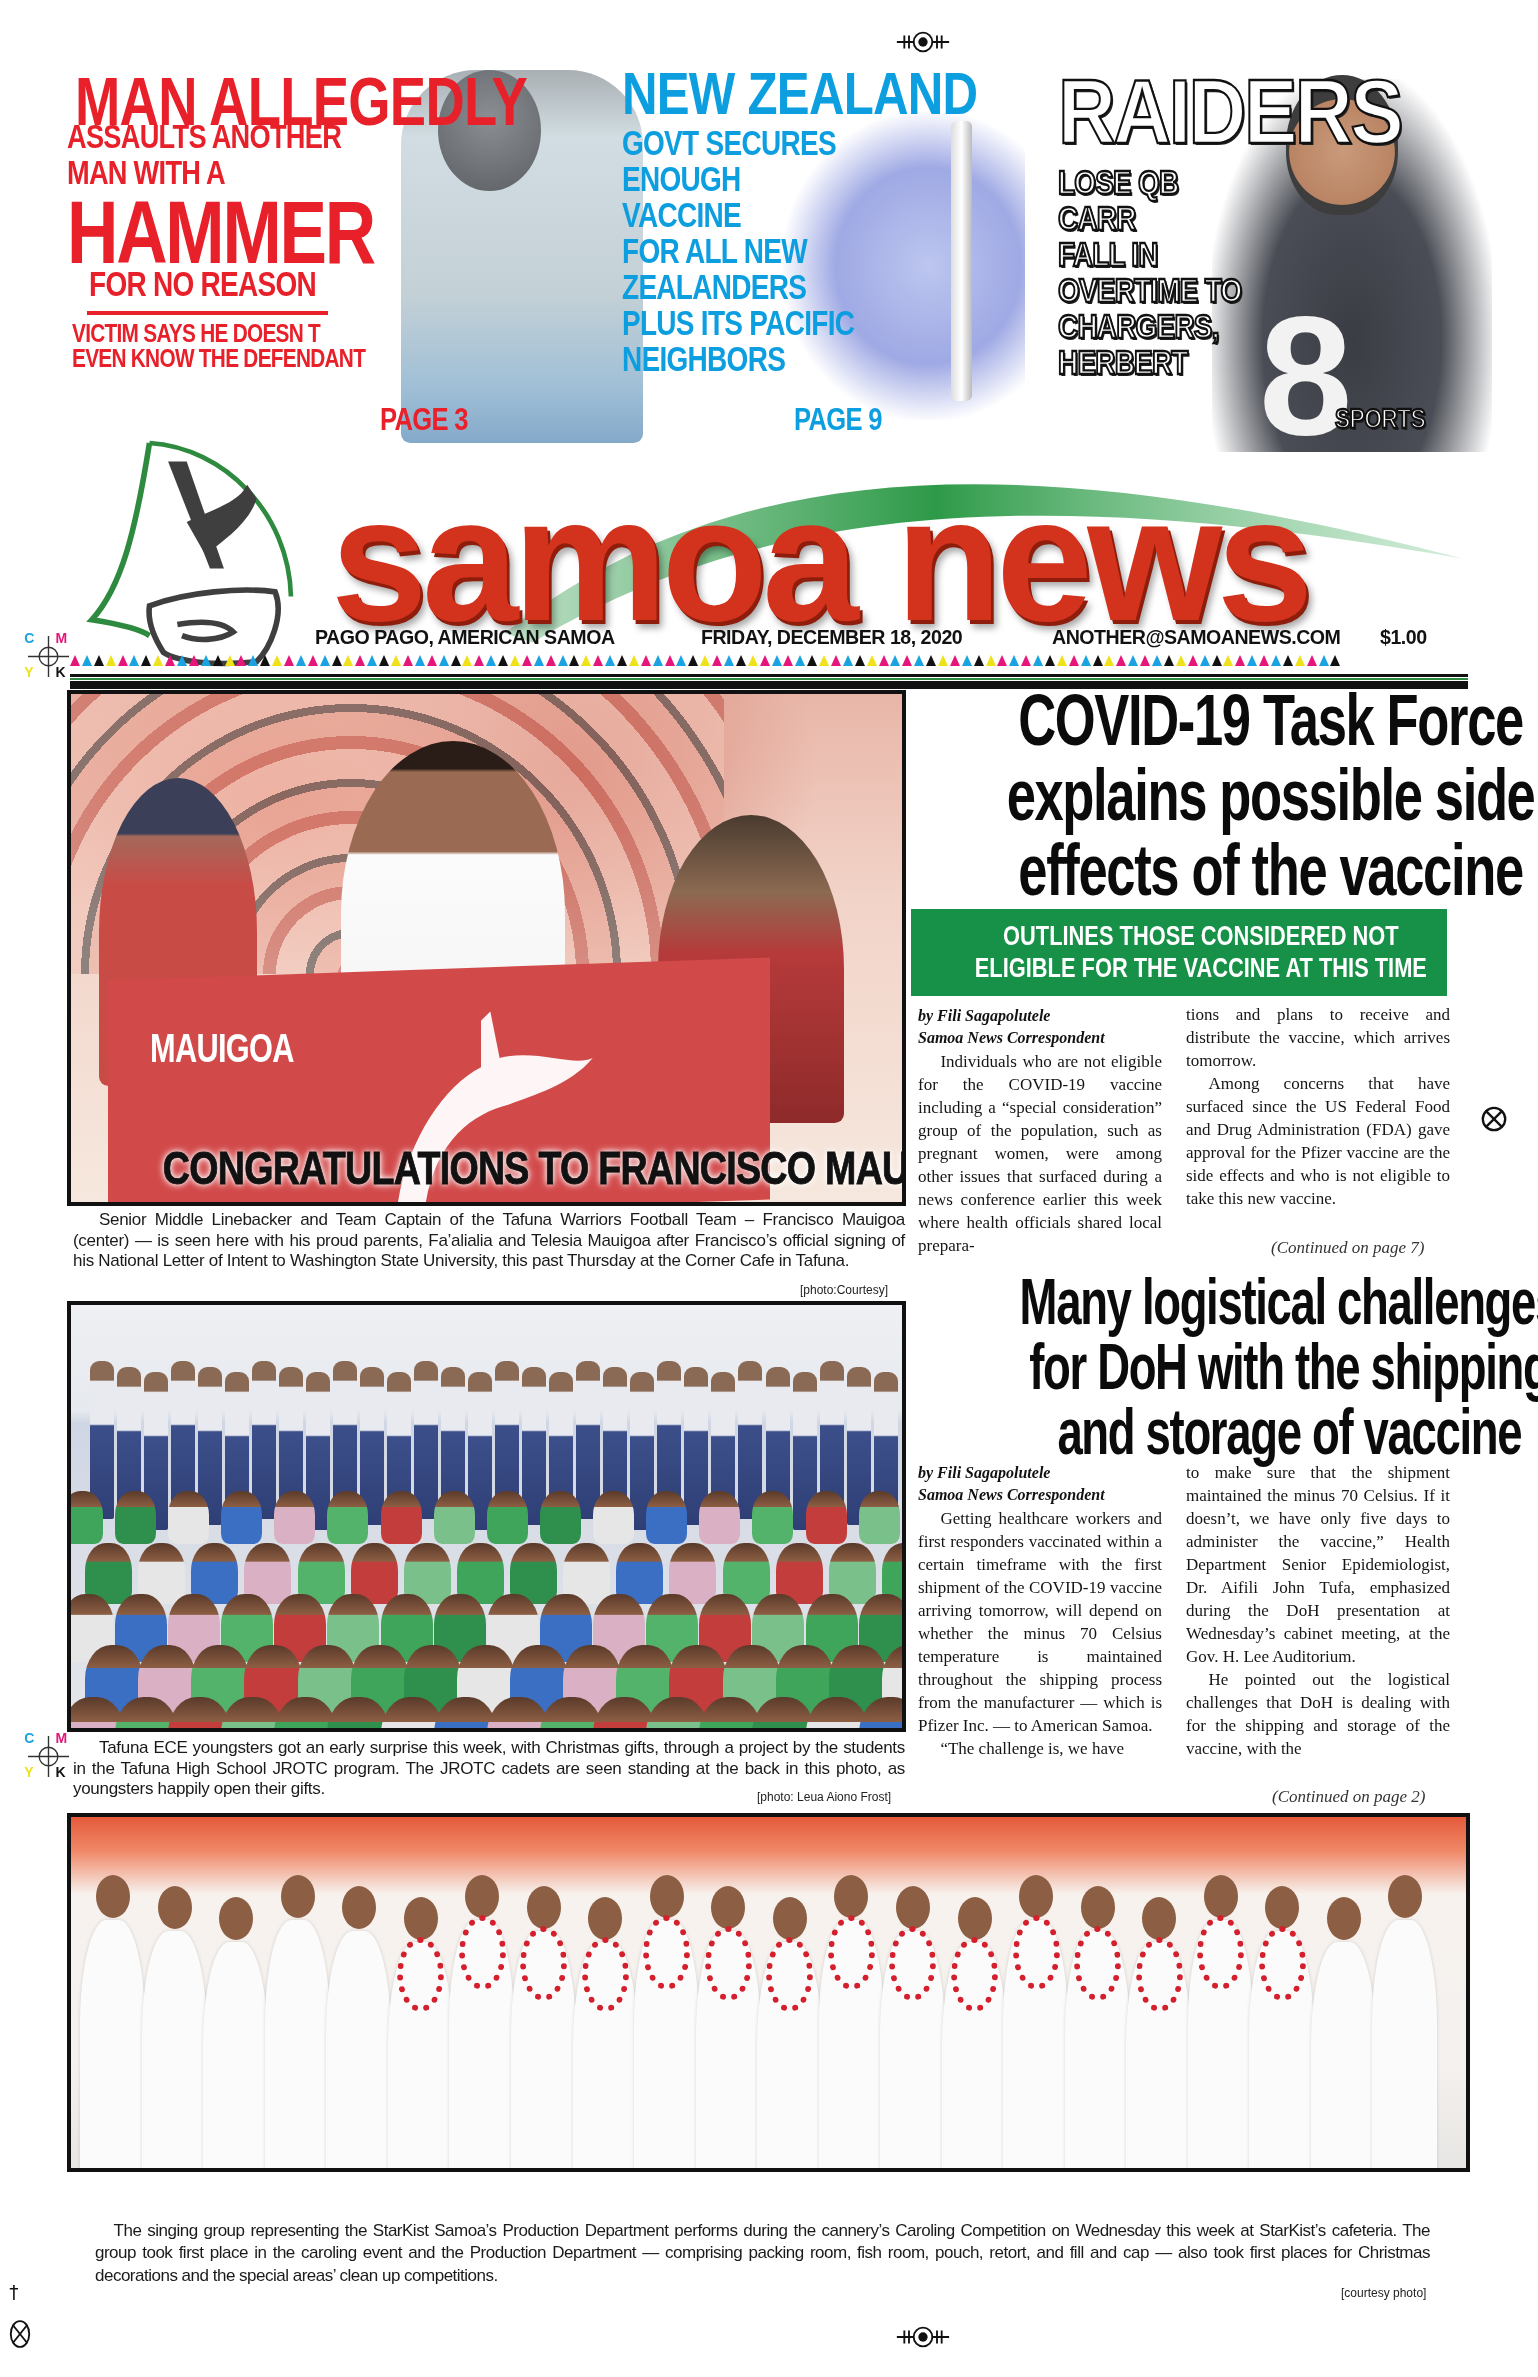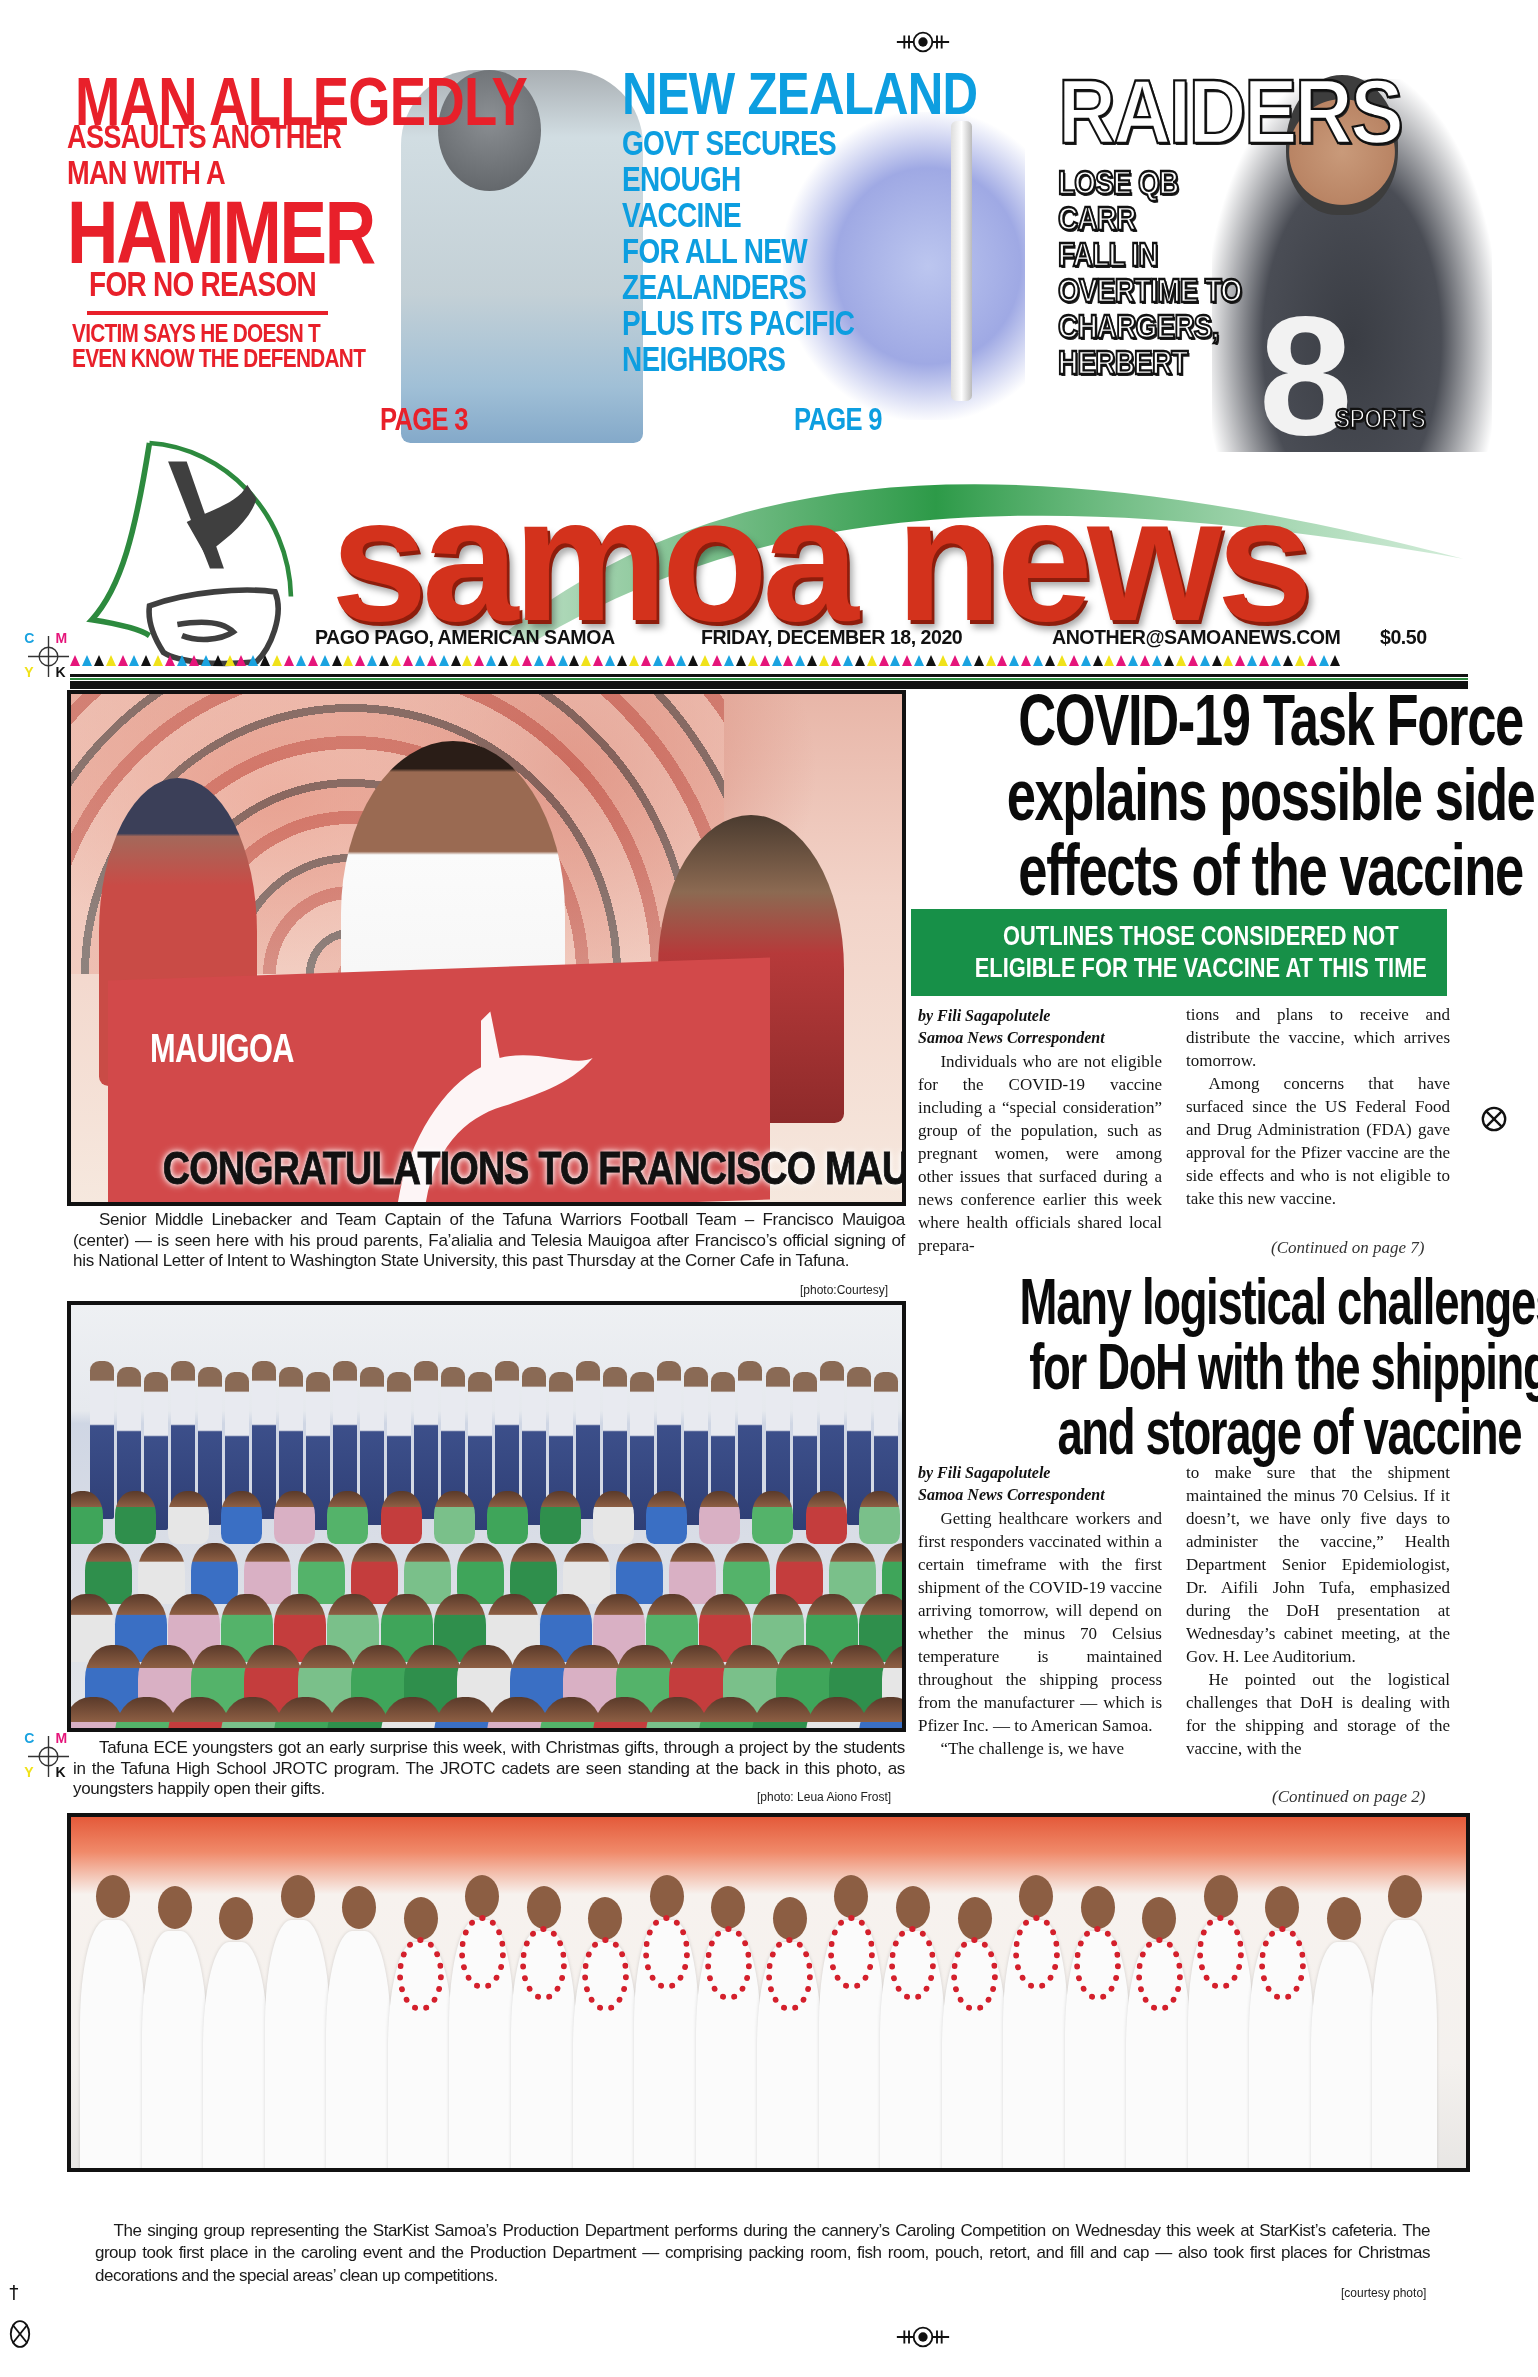--- a/index.html
+++ b/index.html
@@ -250,21 +250,21 @@
   <path d="M110 100 C 140 85, 165 80, 175 60 L 185 75 C 178 100, 150 120, 130 135 Z" fill="#3f3f3f"></path>
   <path d="M70 190 C 110 175, 170 170, 205 175 C 215 200, 200 235, 185 250 C 140 255, 100 250, 85 240 C 72 220, 68 205, 70 190 Z" fill="#fff" stroke="#3f3f3f" stroke-width="6"></path>
   <path d="M100 210 C 130 205, 150 208, 160 218 C 145 228, 120 228, 105 222" fill="none" stroke="#3f3f3f" stroke-width="6"></path>
 </svg>
 
 <div class="abs wordmark">samoa news</div>
 
 <div class="abs dateline" style="left:315px;">PAGO PAGO, AMERICAN SAMOA</div>
 <div class="abs dateline" style="left:701px;">FRIDAY, DECEMBER 18, 2020</div>
 <div class="abs dateline" style="left:1052px;">ANOTHER@SAMOANEWS.COM</div>
-<div class="abs dateline" style="left:1380px;">$0.50</div>
+<div class="abs dateline" style="left:1380px;">$1.00</div>
 
 <div class="abs triangles" id="tri-row">
     <div class="tri" style="border-bottom-color: rgb(229, 21, 122);"></div>
     <div class="tri" style="border-bottom-color: rgb(26, 163, 224);"></div>
     <div class="tri" style="border-bottom-color: rgb(17, 17, 17);"></div>
     <div class="tri" style="border-bottom-color: rgb(240, 226, 26);"></div>
     <div class="tri" style="border-bottom-color: rgb(229, 21, 122);"></div>
     <div class="tri" style="border-bottom-color: rgb(26, 163, 224);"></div>
     <div class="tri" style="border-bottom-color: rgb(17, 17, 17);"></div>
     <div class="tri" style="border-bottom-color: rgb(240, 226, 26);"></div>

